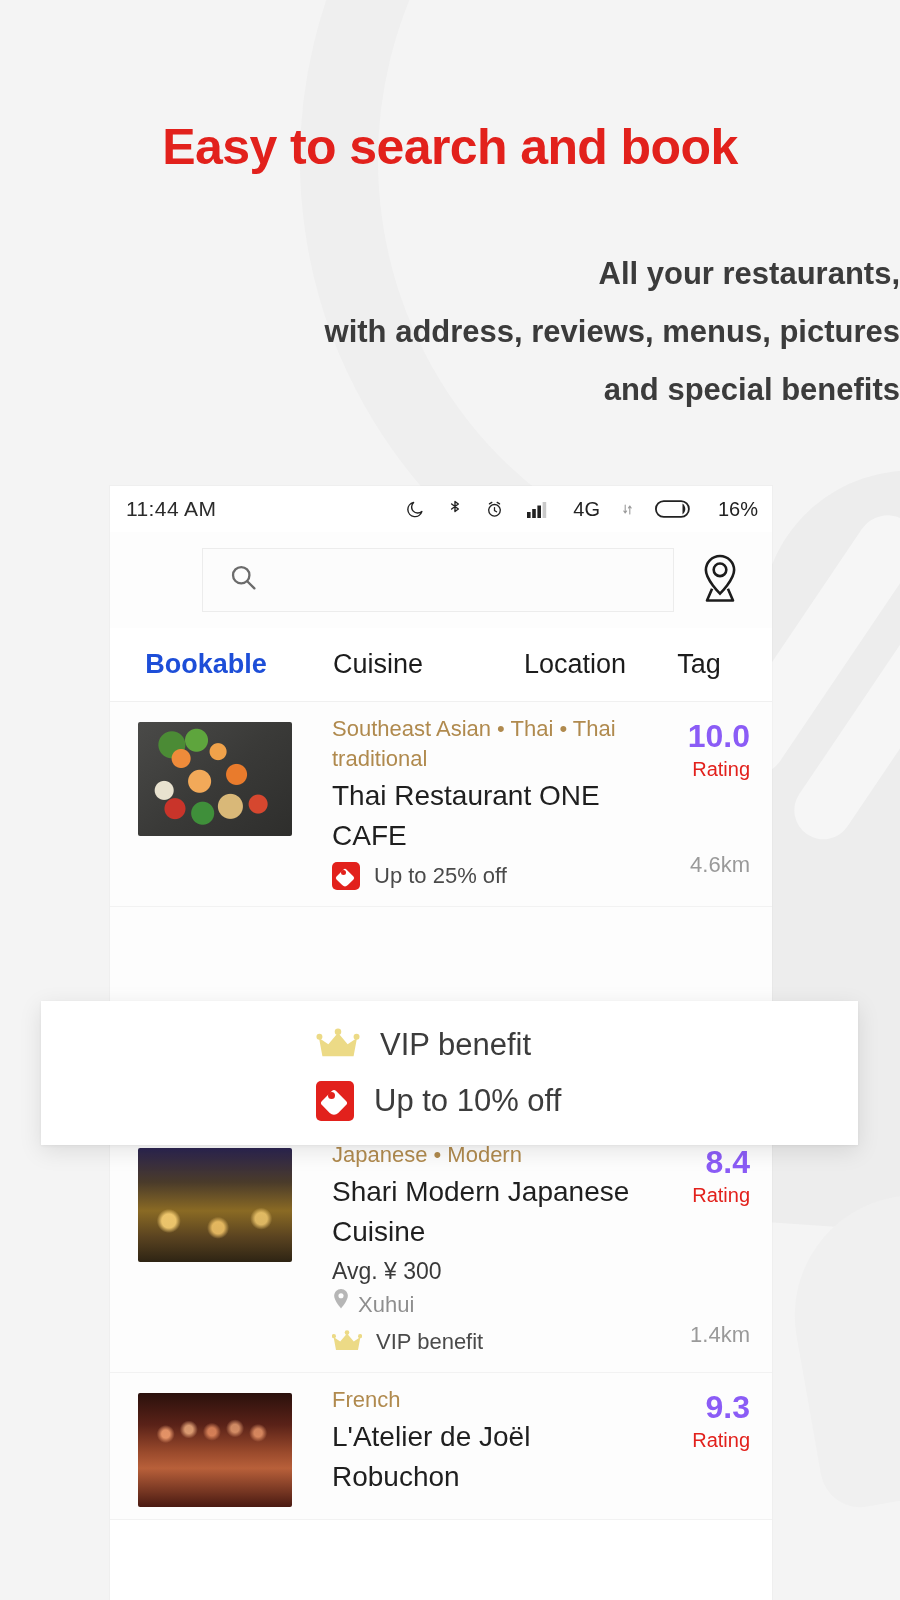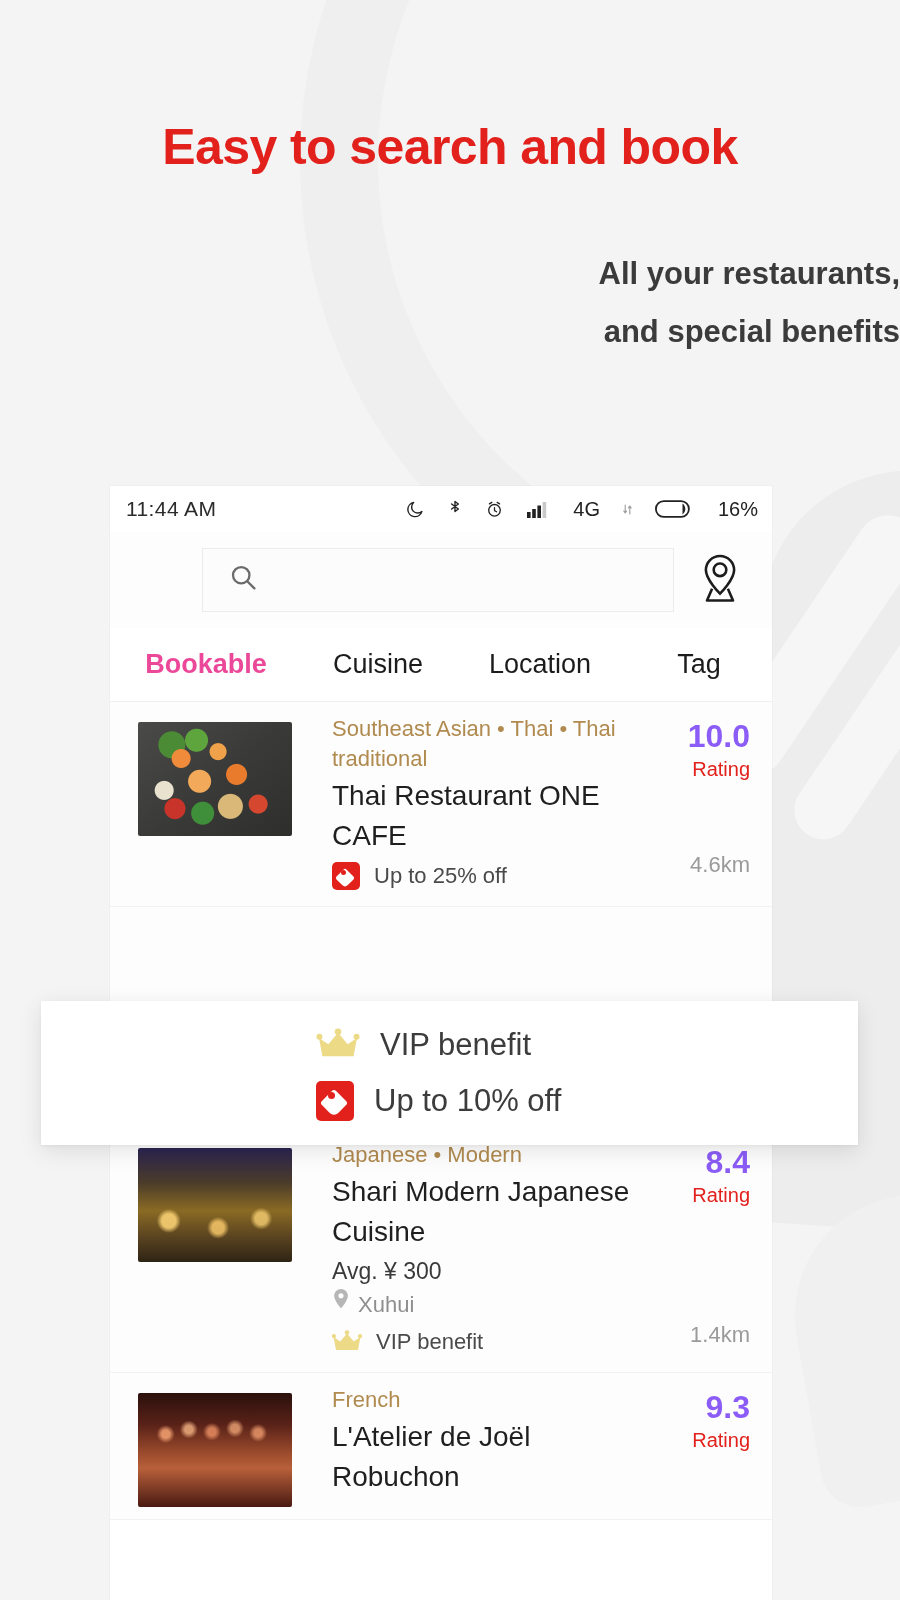--- a/index.html
+++ b/index.html
@@ -187,23 +187,23 @@
     align-items: center;
     background: #fff;
     border-bottom: 1px solid #f0f0f0;
   }
   .tab {
     font-size: 27px;
     color: #1c1c1c;
     font-weight: 400;
     text-align: center;
   }
-  .tab.t0 { width: 192px; color: #ec4899; font-weight: 700; }
+  .tab.t0 { width: 192px; color: #1d4ed8; font-weight: 700; }
   .tab.t1 { width: 152px; }
-  .tab.t2 { width: 172px; }
+  .tab.t2 { width: 172px; text-align: right; }
   .tab.t3 { width: 146px; }
 
   
   .list { background: #fdfdfd; }
   .card {
     display: flex;
     padding: 12px 22px 12px 28px;
     border-bottom: 1px solid #f2f2f2;
     background: #fdfdfd;
   }
@@ -413,20 +413,21 @@
   <div class="swoosh-top"></div>
   <div class="blob-right"></div>
   <div class="stripe-a"></div>
   <div class="stripe-b"></div>
   <div class="blob-bottom"></div>
 </div>
 
 <div class="headline">Easy to search and book</div>
 <div class="subhead">
   <div>All your restaurants,</div>
+  <div>with address, reviews, menus, pictures</div>
   <div>and special benefits</div>
 </div>
 
 <div class="phone">
 
   <div class="statusbar">
     <div class="status-time">11:44 AM</div>
     <div class="status-icons">
       <span>
         <svg width="19" height="19" viewBox="0 0 24 24">

